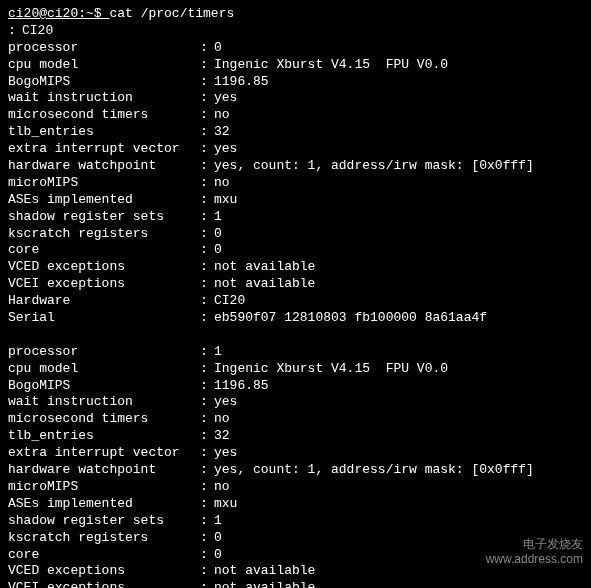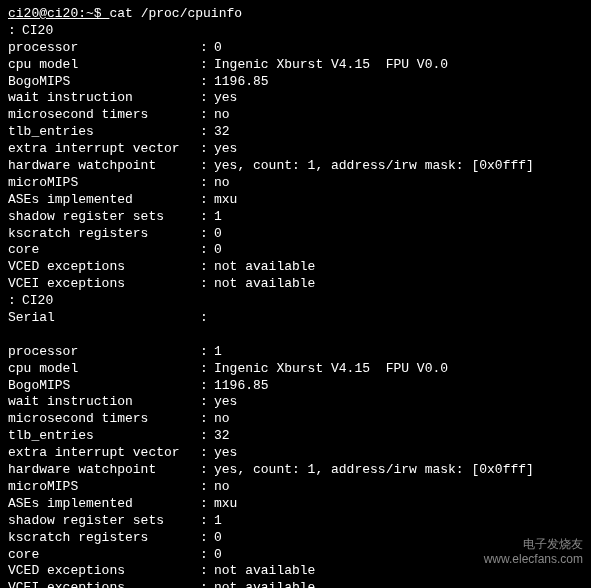--- a/index.html
+++ b/index.html
@@ -47,41 +47,41 @@
       right: 8px;
       bottom: 20px;
       color: #888;
       font-size: 12px;
       font-family: sans-serif;
     }
   </style>
 </head>
 <body>
 
-<div class="line"><span class="prompt-user">ci20@ci20:~$ </span><span>cat /proc/cpuinfo</span></div>
+<div class="line"><span class="prompt-user">ci20@ci20:~$ </span><span>cat /proc/timers</span></div>
 
 <div id="block1">
     <div class="row"><span class="colon">: </span><span class="val">CI20</span></div>
     <div class="row"><span class="key">processor</span><span class="colon">: </span><span class="val">0</span></div>
     <div class="row"><span class="key">cpu model</span><span class="colon">: </span><span class="val">Ingenic Xburst V4.15  FPU V0.0</span></div>
     <div class="row"><span class="key">BogoMIPS</span><span class="colon">: </span><span class="val">1196.85</span></div>
     <div class="row"><span class="key">wait instruction</span><span class="colon">: </span><span class="val">yes</span></div>
     <div class="row"><span class="key">microsecond timers</span><span class="colon">: </span><span class="val">no</span></div>
     <div class="row"><span class="key">tlb_entries</span><span class="colon">: </span><span class="val">32</span></div>
     <div class="row"><span class="key">extra interrupt vector</span><span class="colon">: </span><span class="val">yes</span></div>
     <div class="row"><span class="key">hardware watchpoint</span><span class="colon">: </span><span class="val">yes, count: 1, address/irw mask: [0x0fff]</span></div>
     <div class="row"><span class="key">microMIPS</span><span class="colon">: </span><span class="val">no</span></div>
     <div class="row"><span class="key">ASEs implemented</span><span class="colon">: </span><span class="val">mxu</span></div>
     <div class="row"><span class="key">shadow register sets</span><span class="colon">: </span><span class="val">1</span></div>
     <div class="row"><span class="key">kscratch registers</span><span class="colon">: </span><span class="val">0</span></div>
     <div class="row"><span class="key">core</span><span class="colon">: </span><span class="val">0</span></div>
     <div class="row"><span class="key">VCED exceptions</span><span class="colon">: </span><span class="val">not available</span></div>
     <div class="row"><span class="key">VCEI exceptions</span><span class="colon">: </span><span class="val">not available</span></div>
-    <div class="row"><span class="colon">: </span><span class="val">CI20</span></div>
-    <div class="row"><span class="key">Serial</span><span class="colon">: </span></div>
+    <div class="row"><span class="key">Hardware</span><span class="colon">: </span><span class="val">CI20</span></div>
+    <div class="row"><span class="key">Serial</span><span class="colon">: </span><span class="val">eb590f07 12810803 fb100000 8a61aa4f</span></div>
   </div>
 <div class="line">&nbsp;</div>
 <div id="block2">
     <div class="row"><span class="key">processor</span><span class="colon">: </span><span class="val">1</span></div>
     <div class="row"><span class="key">cpu model</span><span class="colon">: </span><span class="val">Ingenic Xburst V4.15  FPU V0.0</span></div>
     <div class="row"><span class="key">BogoMIPS</span><span class="colon">: </span><span class="val">1196.85</span></div>
     <div class="row"><span class="key">wait instruction</span><span class="colon">: </span><span class="val">yes</span></div>
     <div class="row"><span class="key">microsecond timers</span><span class="colon">: </span><span class="val">no</span></div>
     <div class="row"><span class="key">tlb_entries</span><span class="colon">: </span><span class="val">32</span></div>
     <div class="row"><span class="key">extra interrupt vector</span><span class="colon">: </span><span class="val">yes</span></div>
@@ -90,14 +90,14 @@
     <div class="row"><span class="key">ASEs implemented</span><span class="colon">: </span><span class="val">mxu</span></div>
     <div class="row"><span class="key">shadow register sets</span><span class="colon">: </span><span class="val">1</span></div>
     <div class="row"><span class="key">kscratch registers</span><span class="colon">: </span><span class="val">0</span></div>
     <div class="row"><span class="key">core</span><span class="colon">: </span><span class="val">0</span></div>
     <div class="row"><span class="key">VCED exceptions</span><span class="colon">: </span><span class="val">not available</span></div>
     <div class="row"><span class="key">VCEI exceptions</span><span class="colon">: </span><span class="val">not available</span></div>
   </div>
 
 <div class="watermark">
   <div style="white-space:pre-line;text-align:right;">电子发烧友
-www.elecfans.com</div>
+www.address.com</div>
 </div>
 
 </body></html>

